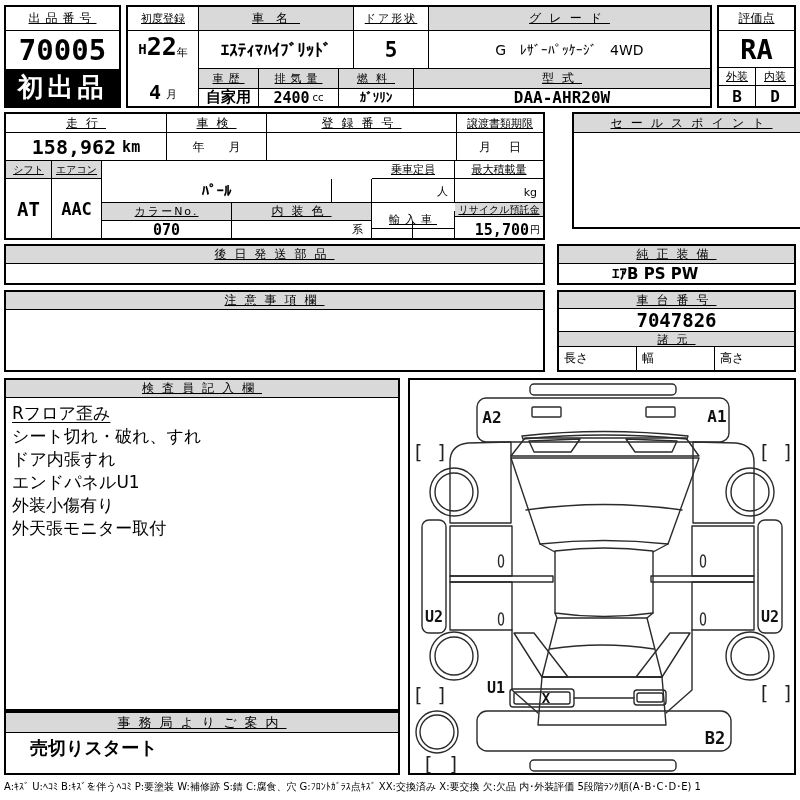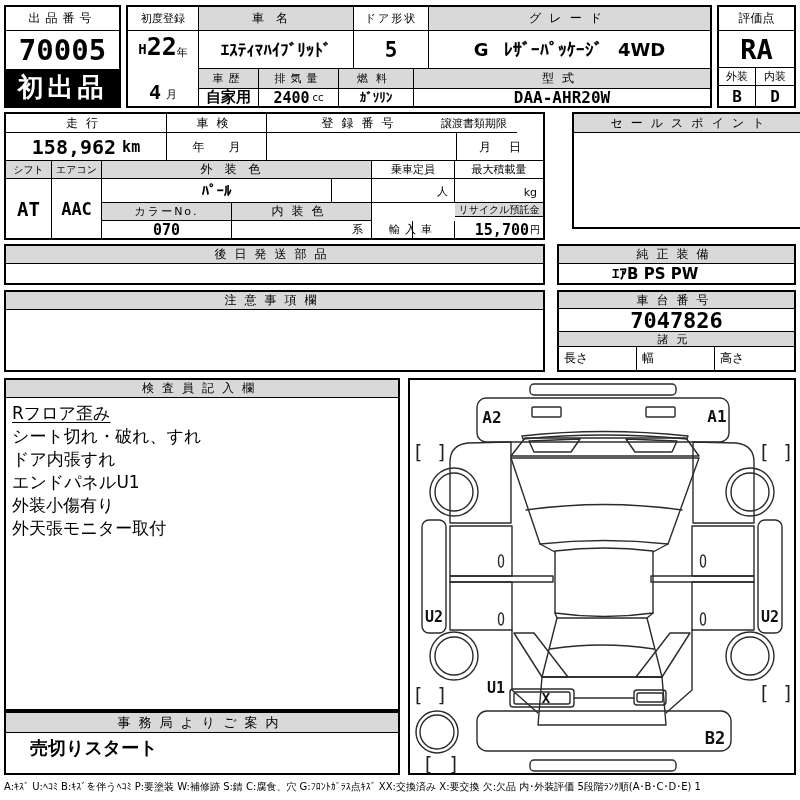--- a/index.html
+++ b/index.html
@@ -2,21 +2,21 @@
 <html><head>
 <meta charset="utf-8">
 <style>
   html,body{margin:0;padding:0;background:#fff;}
   #sheet{position:relative;width:800px;height:800px;background:#fff;
          font-family:"DejaVu Sans",sans-serif;color:#000;overflow:hidden;}
   .box{position:absolute;border:2px solid #000;background:#fff;box-sizing:border-box;}
   .c{position:absolute;box-sizing:border-box;display:flex;align-items:center;justify-content:center;overflow:hidden;}
   .br{border-right:1px solid #000;}
   .bb{border-bottom:1px solid #000;}
-  .h{background:#d9d9d9;font-size:12px;font-weight:500;}
+  .h{background:#d9d9d9;font-size:12px;font-weight:500;text-decoration:underline;}
   .hw{background:#ffffff;}
   .ls2{letter-spacing:2px;}
   .ls5{letter-spacing:5px;}
   .ls8{letter-spacing:8px;}
   .ls12{letter-spacing:12px;}
   .num{font-family:"DejaVu Sans Mono",monospace;font-weight:bold;}
   .left{justify-content:flex-start;}
   .right{justify-content:flex-end;}
   .badge{background:#000;color:#fff;font-weight:bold;}
   .u{text-decoration:underline;text-underline-offset:3px;}
@@ -47,21 +47,21 @@
       <div style="display:flex;align-items:flex-end;gap:5px;">
         <span class="num" style="font-size:20px;">4</span>
         <span style="font-size:11px;padding-bottom:2px;">月</span>
       </div>
     </div>
     <div class="c h br bb ls12" style="left:71px;top:0;width:155px;height:24px;">車名</div>
     <div class="c br bb" style="left:71px;top:24px;width:155px;height:38px;font-size:17px;font-weight:bold;">ｴｽﾃｨﾏﾊｲﾌﾞﾘｯﾄﾞ</div>
     <div class="c h hw br bb ls2" style="left:226px;top:0;width:75px;height:24px;font-size:11px;">ドア形状</div>
     <div class="c br bb num" style="left:226px;top:24px;width:75px;height:38px;font-size:21px;">5</div>
     <div class="c h bb ls8" style="left:301px;top:0;width:281px;height:24px;">グレード</div>
-    <div class="c bb" style="left:301px;top:24px;width:281px;height:38px;font-size:18px;font-weight:bold;word-spacing:9px;">G ﾚｻﾞｰﾊﾟｯｹｰｼﾞ 4WD</div>
+    <div class="c bb" style="left:301px;top:24px;width:281px;height:38px;font-size:14px;font-weight:normal;word-spacing:9px;">G ﾚｻﾞｰﾊﾟｯｹｰｼﾞ 4WD</div>
     <div class="c h br bb ls5" style="left:71px;top:62px;width:60px;height:20px;font-size:11px;">車歴</div>
     <div class="c br" style="left:71px;top:82px;width:60px;height:17px;font-size:15px;font-weight:bold;">自家用</div>
     <div class="c h br bb ls5" style="left:131px;top:62px;width:80px;height:20px;font-size:11px;">排気量</div>
     <div class="c br" style="left:131px;top:82px;width:80px;height:17px;gap:3px;">
       <span class="num" style="font-size:15px;">2400</span>
       <span style="font-size:10px;">cc</span>
     </div>
     <div class="c h br bb ls8" style="left:211px;top:62px;width:75px;height:20px;font-size:11px;">燃料</div>
     <div class="c br" style="left:211px;top:82px;width:75px;height:17px;font-size:13px;font-weight:bold;">ｶﾞｿﾘﾝ</div>
     <div class="c h bb ls8" style="left:286px;top:62px;width:296px;height:20px;">型式</div>
@@ -83,41 +83,40 @@
       <span class="num" style="font-size:20px;">158,962</span>
       <span class="num" style="font-size:15px;">km</span>
     </div>
     <div class="c h hw br bb ls8" style="left:161px;top:0;width:100px;height:19px;">車検</div>
     <div class="c br bb" style="left:161px;top:19px;width:100px;height:28px;gap:24px;font-size:12px;align-items:flex-end;padding-bottom:4px;">
       <span>年</span>
       <span>月</span>
     </div>
     <div class="c h hw br bb ls8" style="left:261px;top:0;width:190px;height:19px;">登録番号</div>
     <div class="c br bb" style="left:261px;top:19px;width:190px;height:28px;"></div>
-    <div class="c h hw bb" style="left:425px;top:0;width:86px;height:19px;font-size:11px;">譲渡書類期限</div>
+    <div class="c h hw bb" style="left:451px;top:0;width:86px;height:19px;font-size:11px;">譲渡書類期限</div>
     <div class="c bb" style="left:451px;top:19px;width:86px;height:28px;gap:18px;font-size:12px;align-items:flex-end;padding-bottom:4px;">
       <span>月</span>
       <span>日</span>
     </div>
     <div class="c h br bb" style="left:0;top:47px;width:46px;height:18px;font-size:10px;">シフト</div>
     <div class="c num br" style="left:0;top:65px;width:46px;height:59px;font-size:19px;">AT</div>
     <div class="c h br bb" style="left:46px;top:47px;width:50px;height:18px;font-size:10px;">エアコン</div>
     <div class="c num br" style="left:46px;top:65px;width:50px;height:59px;font-size:17px;">AAC</div>
-    <div class="c h br bb ls12" style="left:96px;top:47px;width:270px;height:18px;">外装色</div>
     <div class="c br bb" style="left:96px;top:65px;width:230px;height:24px;font-size:15px;font-weight:bold;">ﾊﾟｰﾙ</div>
     <div class="c br bb" style="left:326px;top:65px;width:40px;height:24px;"></div>
     <div class="c h hw br bb" style="left:366px;top:47px;width:83px;height:18px;font-size:11px;">乗車定員</div>
     <div class="c br bb right" style="left:366px;top:65px;width:83px;height:24px;font-size:11px;padding-right:6px;align-items:flex-end;padding-bottom:3px;">人</div>
     <div class="c h hw bb" style="left:449px;top:47px;width:88px;height:18px;font-size:11px;">最大積載量</div>
     <div class="c bb right" style="left:449px;top:65px;width:88px;height:24px;font-size:11px;padding-right:6px;align-items:flex-end;padding-bottom:3px;">kg</div>
     <div class="c h br bb ls2" style="left:96px;top:89px;width:130px;height:18px;font-size:11px;">カラーNo.</div>
     <div class="c num br" style="left:96px;top:107px;width:130px;height:17px;font-size:15px;">070</div>
     <div class="c h br bb ls8" style="left:226px;top:89px;width:140px;height:18px;">内装色</div>
     <div class="c br right" style="left:226px;top:107px;width:140px;height:17px;font-size:11px;padding-right:8px;">系</div>
-    <div class="c h hw br bb ls5" style="left:366px;top:107px;width:83px;height:18px;font-size:11px;">輸入車</div>
+    <div class="c h hw br bb ls5" style="left:366px;top:97px;width:83px;height:18px;font-size:11px;">輸入車</div>
     <div class="c br br" style="left:366px;top:107px;width:41px;height:17px;"></div>
     <div class="c br" style="left:407px;top:107px;width:42px;height:17px;"></div>
     <div class="c h bb" style="left:449px;top:89px;width:88px;height:14px;font-size:10px;">リサイクル預託金</div>
     <div class="c right" style="left:449px;top:107px;width:88px;height:17px;padding-right:3px;gap:1px;">
       <span class="num" style="font-size:15px;">15,700</span>
       <span style="font-size:10px;">円</span>
     </div>
   </div>
 
   <div class="box" style="left:572px;top:112px;width:239px;height:117px;">
@@ -135,21 +134,21 @@
     <div class="c left" style="left:0;top:18px;width:235px;height:19px;font-size:15px;font-weight:bold;padding-left:5px;margin-left:48px;">ｴｱB PS PW</div>
   </div>
 
   <div class="box" style="left:4px;top:290px;width:541px;height:82px;">
     <div class="c h ls8" style="left:0;top:0;width:537px;height:18px;border-bottom:1px solid #000;">注意事項欄</div>
     <div class="c" style="left:0;top:18px;width:537px;height:60px;"></div>
   </div>
 
   <div class="box" style="left:557px;top:290px;width:239px;height:82px;">
     <div class="c h bb ls8" style="left:0;top:0;width:235px;height:17px;">車台番号</div>
-    <div class="c num bb" style="left:0;top:17px;width:235px;height:23px;font-size:22px;">7047826</div>
+    <div class="c num bb" style="left:0;top:17px;width:235px;height:23px;font-size:19px;">7047826</div>
     <div class="c h bb ls8" style="left:0;top:40px;width:235px;height:15px;font-size:11px;">諸元</div>
     <div class="c br left" style="left:0;top:55px;width:78px;height:23px;font-size:12px;padding-left:5px;">長さ</div>
     <div class="c br left" style="left:78px;top:55px;width:78px;height:23px;font-size:12px;padding-left:5px;">幅</div>
     <div class="c left" style="left:156px;top:55px;width:79px;height:23px;font-size:12px;padding-left:5px;">高さ</div>
   </div>
 
   <div class="box" style="left:4px;top:378px;width:396px;height:333px;">
     <div class="c h ls8" style="left:0;top:0;width:392px;height:18px;border-bottom:1px solid #000;">検査員記入欄</div>
     <div style="position:absolute;left:0;top:18px;width:392px;height:311px;padding:4px 6px;box-sizing:border-box;">
       <div class="insp-line u">Rフロア歪み</div>

